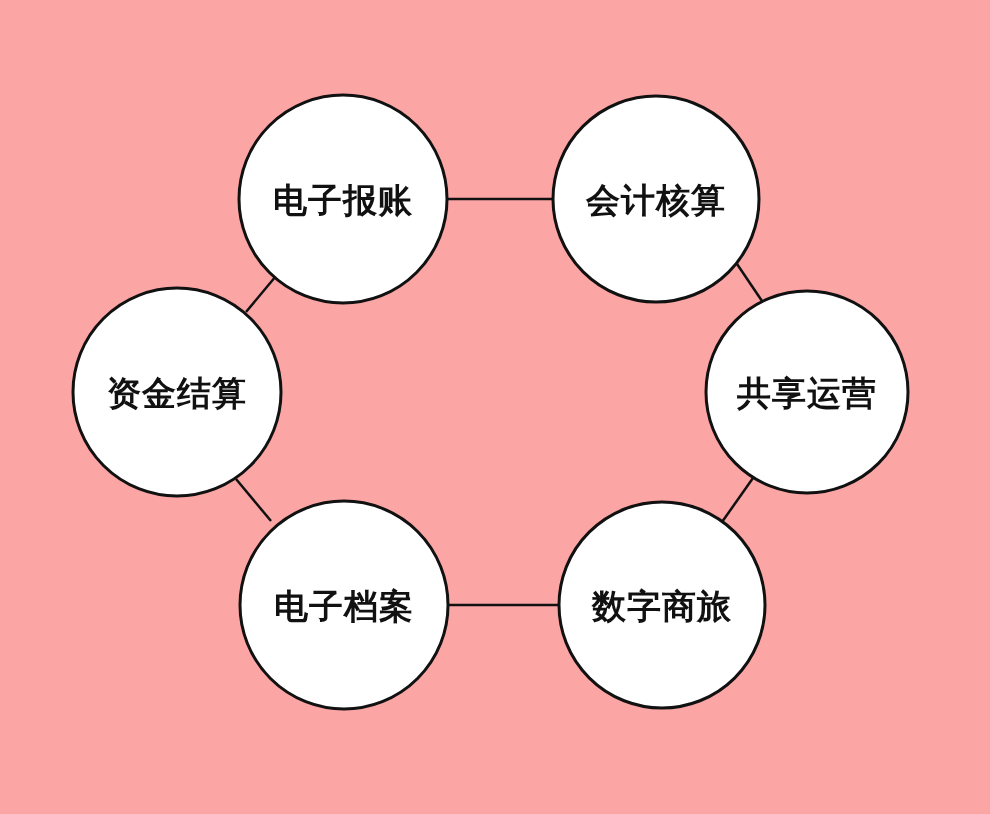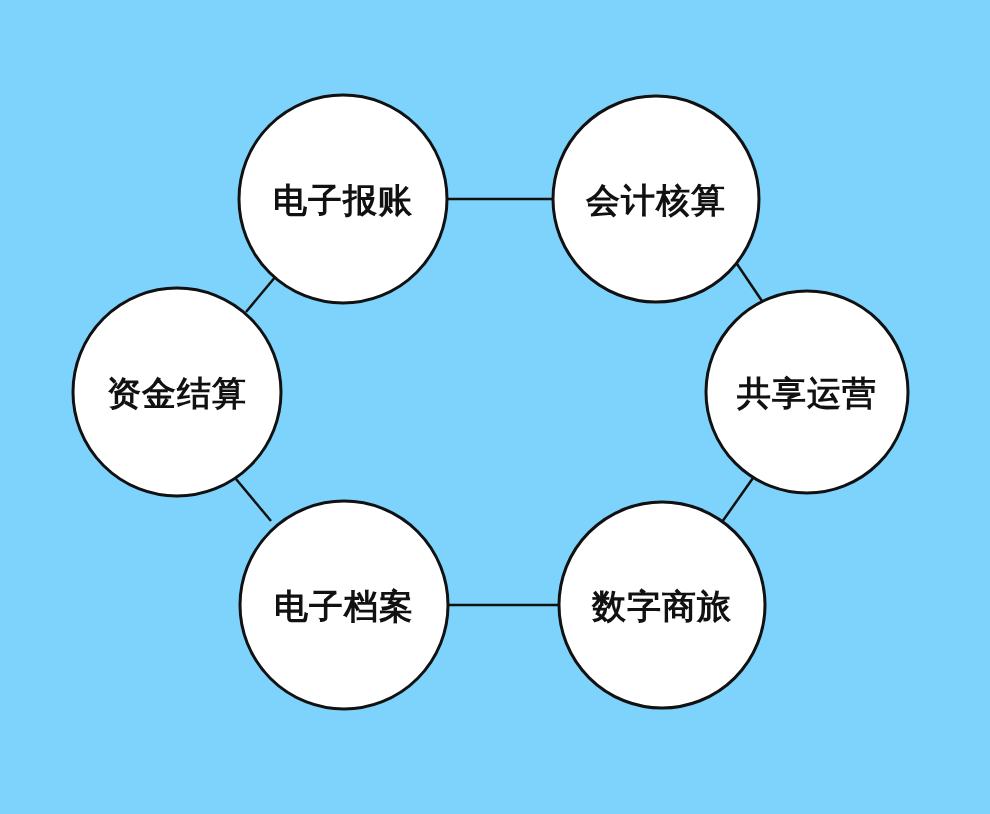--- a/index.html
+++ b/index.html
@@ -11,21 +11,21 @@
   body {
     width: 990px;
     height: 814px;
     font-family: "DejaVu Sans", "Liberation Sans", sans-serif;
     overflow: hidden;
   }
   #diagram-stage {
     position: relative;
     width: 990px;
     height: 814px;
-    background: #7dd3fc;
+    background: #fca5a5;
   }
   #diagram-svg {
     position: absolute;
     top: 0;
     left: 0;
     width: 990px;
     height: 814px;
     display: block;
   }
   .node-circle {

